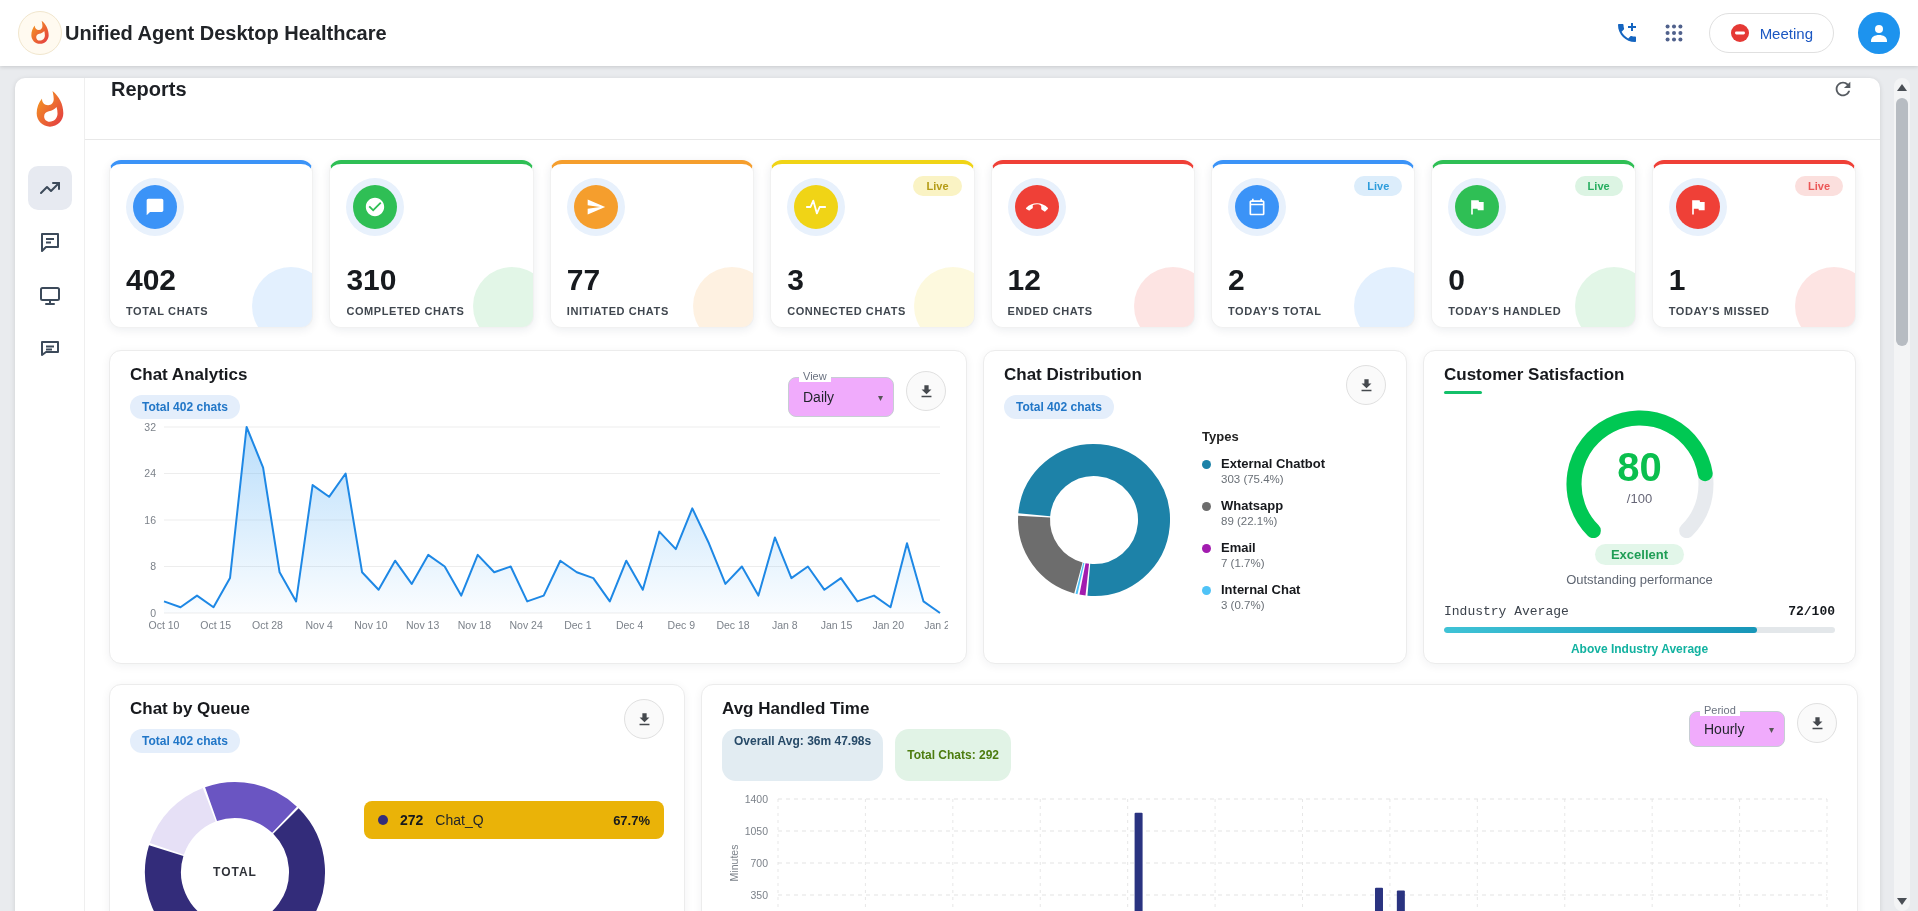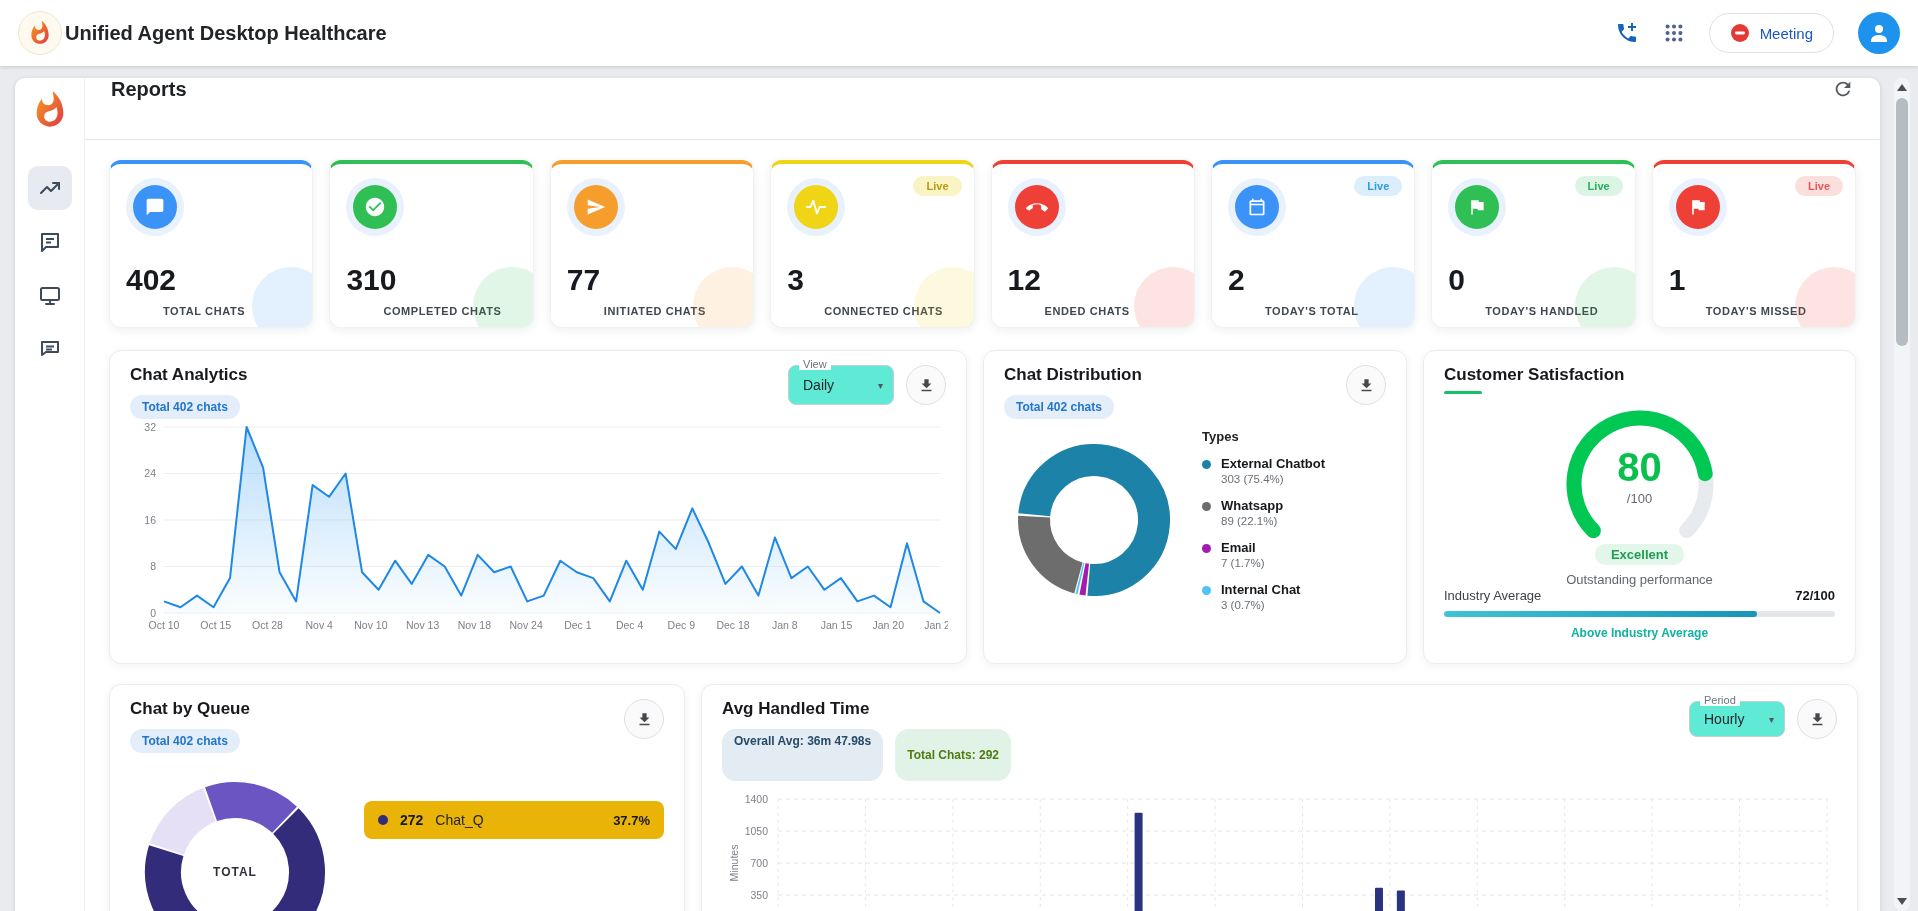--- a/index.html
+++ b/index.html
@@ -36,36 +36,36 @@
   .refresh-btn { margin-left:auto; background:none; border:none; cursor:pointer; display:flex; }
 
   .content { flex:1; padding:20px 24px; }
 
   
   .stat-row { display:grid; grid-template-columns:repeat(8,1fr); gap:16px; margin-bottom:22px; }
   .stat-card { position:relative; height:168px; background:#fff; border:1px solid #f1f1f1; border-top:4px solid #ccc; border-radius:12px; box-shadow:0 2px 10px rgba(15,34,58,.08); padding:14px 16px; overflow:hidden; }
   .stat-iconwrap { width:58px; height:58px; border-radius:50%; background:#e8f1fc; display:flex; align-items:center; justify-content:center; }
   .stat-iconinner { width:44px; height:44px; border-radius:50%; background:#999; display:flex; align-items:center; justify-content:center; }
   .stat-value { font-size:30px; font-weight:700; color:#171a1e; margin-top:27px; }
-  .stat-label { font-size:11px; font-weight:700; letter-spacing:.6px; color:#40474f; margin-top:8px;margin-left:37px; }
+  .stat-label { font-size:11px; font-weight:700; letter-spacing:.6px; color:#40474f; margin-top:8px; }
   .live-badge { position:absolute; top:12px; right:12px; font-size:11px; font-weight:600; padding:4px 13px; border-radius:12px; }
   .stat-decor { position:absolute; right:-18px; bottom:-18px; width:78px; height:78px; border-radius:50%; opacity:.14; }
 
   
   .charts-row { display:grid; grid-template-columns:858px 424px 1fr; gap:16px; margin-bottom:20px; }
   .bottom-row { display:grid; grid-template-columns:576px 1fr; gap:16px; }
   .card { position:relative; background:#fff; border:1px solid #ececec; border-radius:12px; box-shadow:0 2px 10px rgba(15,34,58,.06); padding:14px 20px; }
   .card.h314 { height:314px; }
   .card.h300 { height:300px; }
   .card-head { display:flex; align-items:flex-start; }
   .card-title { font-size:17px; font-weight:700; color:#17191d; }
   .pill-badge { display:inline-block; margin-top:10px; font-size:12px; font-weight:600; color:#2176c7; background:#e4eefb; padding:5px 12px; border-radius:14px; }
   .head-right { margin-left:auto; display:flex; align-items:center; gap:12px; }
 
-  .select { position:relative; border:1px solid #c7cdd4; border-radius:8px; height:40px; min-width:106px; display:flex; align-items:center; padding:0 28px 0 14px; background:#5eead4; cursor:pointer; }
+  .select { position:relative; border:1px solid #c7cdd4; border-radius:8px; height:40px; min-width:106px; display:flex; align-items:center; padding:0 28px 0 14px; background:#f0abfc; cursor:pointer;margin-top:12px; }
   .select.small { height:36px; min-width:96px; }
   .select-label { position:absolute; top:-8px; left:10px; font-size:11px; color:#6b7280; background:#fff; padding:0 4px; }
   .select-value { font-size:14px; font-weight:500; color:#1f2329; }
   .select-caret { position:absolute; right:10px; font-size:10px; color:#555; }
   .dl-btn { width:40px; height:40px; border-radius:50%; border:1px solid #e0e0e0; background:#fafafa; display:flex; align-items:center; justify-content:center; cursor:pointer; }
 
   svg.chart text { font-family:"Liberation Sans",sans-serif; font-size:10.5px; fill:#7c828a; }
 
   
   .dist-body { display:flex; margin-top:6px; }
@@ -77,21 +77,21 @@
   .legend-detail { font-size:11.5px; color:#6a7077; margin-top:2px; }
 
   
   .title-underline { width:38px; height:3px; border-radius:2px; background:#14c06a; margin-top:6px; }
   .gauge-wrap { position:relative; width:220px; height:142px; margin:2px auto 0; }
   .gauge-overlay { position:absolute; inset:0; display:flex; flex-direction:column; align-items:center; justify-content:center; padding-top:18px; }
   .gauge-score { font-size:40px; font-weight:700; color:#0bbf4e; line-height:1; }
   .gauge-outof { font-size:13px; color:#667; margin-top:4px; }
   .rating-pill { display:block; width:fit-content; margin:6px auto 0; background:#e2f6e9; color:#1f9d55; font-size:13px; font-weight:600; padding:3px 16px; border-radius:14px; }
   .cs-subtitle { text-align:center; font-size:13px; color:#5f6672; margin-top:7px; }
-  .industry-row { display:flex; align-items:flex-start; margin-top:1px; }
+  .industry-row { display:flex; align-items:flex-start; margin-top:17px;font-family:Liberation Mono, monospace; }
   .industry-label { font-size:13px; color:#3c434c; }
   .industry-value { margin-left:auto; font-size:13px; font-weight:700; color:#14181d; }
   .ind-bar { height:6px; border-radius:3px; background:#e3e7ea; margin-top:8px; overflow:hidden; }
   .ind-fill { height:100%; border-radius:3px; background:linear-gradient(90deg,#3fc3d6,#1796b8); }
   .cs-footer { text-align:center; font-size:12px; font-weight:600; color:#12b2a0; margin-top:9px; }
 
   
   .queue-body { display:flex; margin-top:14px; }
   .queue-donut-wrap { position:relative; width:210px; height:210px; flex:none; }
   .queue-center { position:absolute; inset:0; display:flex; align-items:center; justify-content:center; font-size:12px; font-weight:700; letter-spacing:1px; color:#2e3138; }
@@ -494,21 +494,21 @@
                     <path d="M 36.81 81.89 A 72 72 0 0 1 79.27 37.76" fill="none" stroke="#e6e0f6" stroke-width="36"></path>
                     <path d="M 81.04 37.10 A 72 72 0 0 1 154.56 52.77" fill="none" stroke="#6a55c2" stroke-width="36"></path>
                   </svg>
                 <div class="queue-center">TOTAL</div>
               </div>
               <div class="q-rows">
                 <div class="q-row">
                   <span class="q-dot" style="background: rgb(51, 44, 122);"></span>
                   <span class="q-count">272</span>
                   <span class="q-name">Chat_Q</span>
-                  <span class="q-pct">37.7%</span>
+                  <span class="q-pct">67.7%</span>
                 </div>
               </div>
             </div>
           </div>
 
           <div class="card h300">
             <div class="card-head">
               <div>
                 <div class="card-title">Avg Handled Time</div>
                 <div class="aht-badges">

